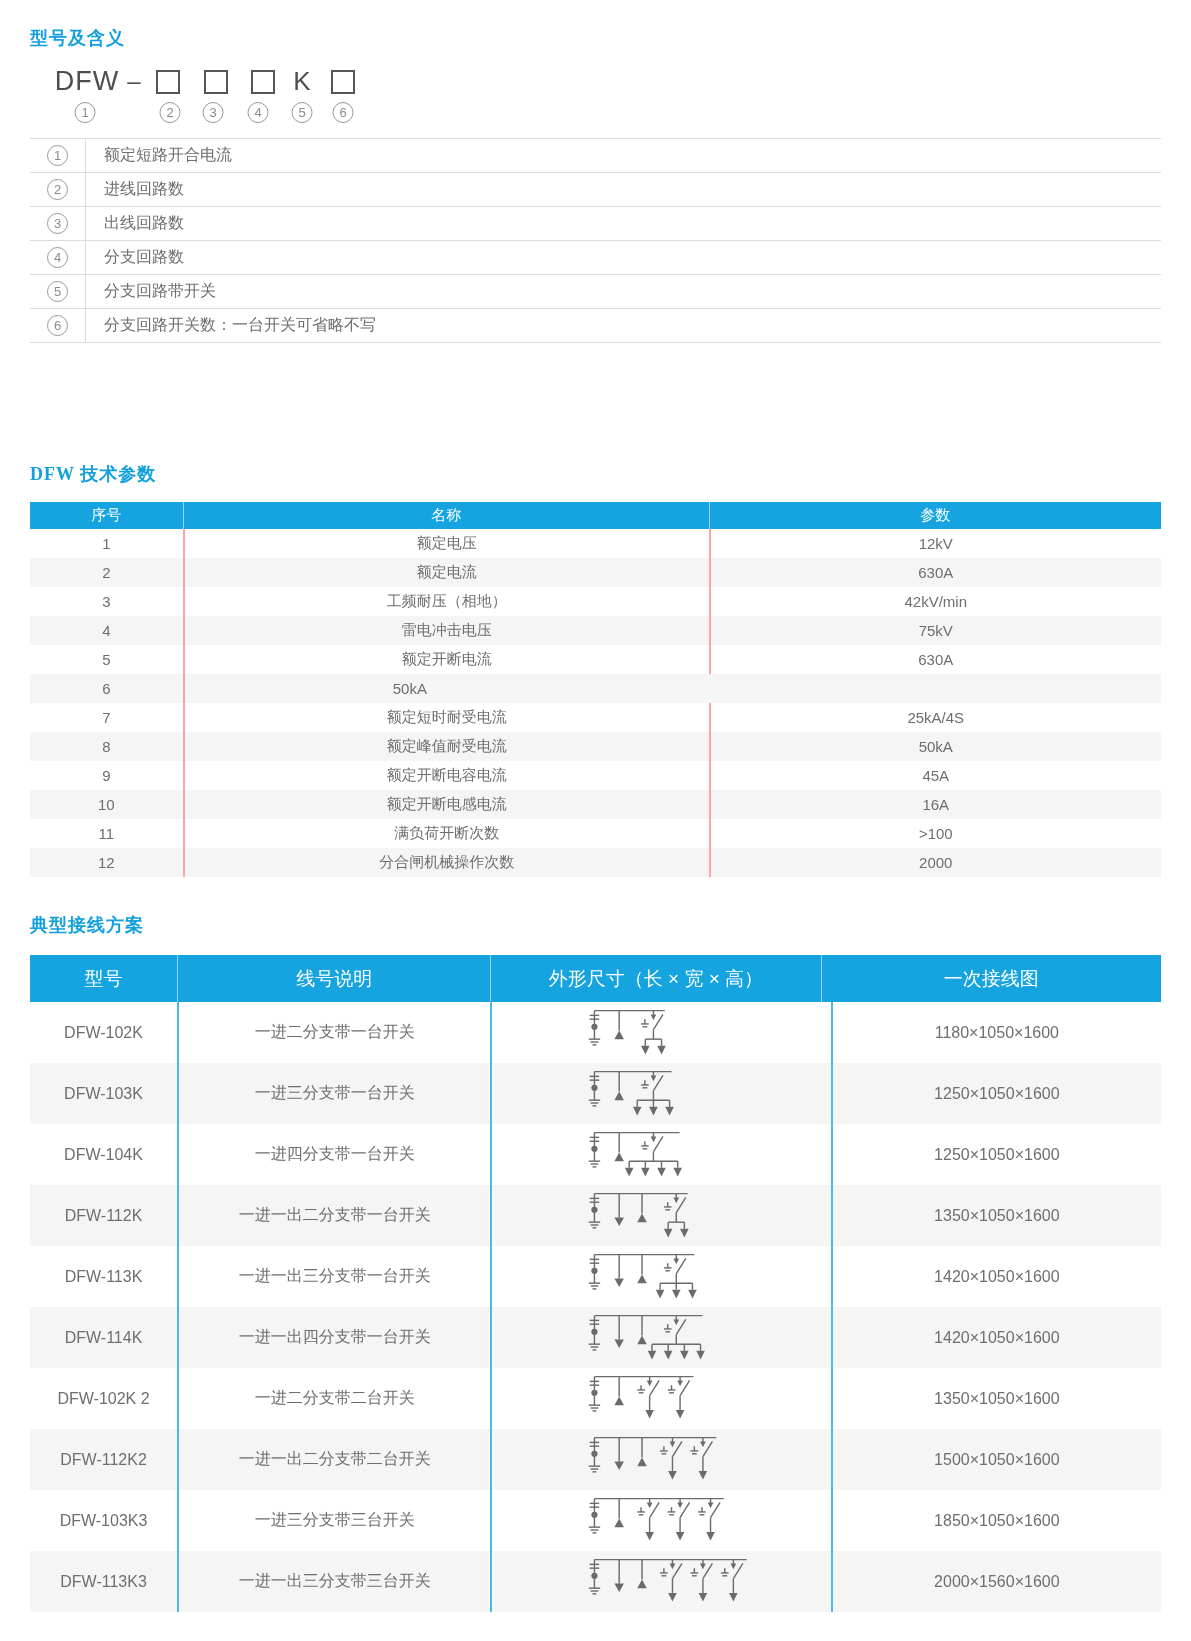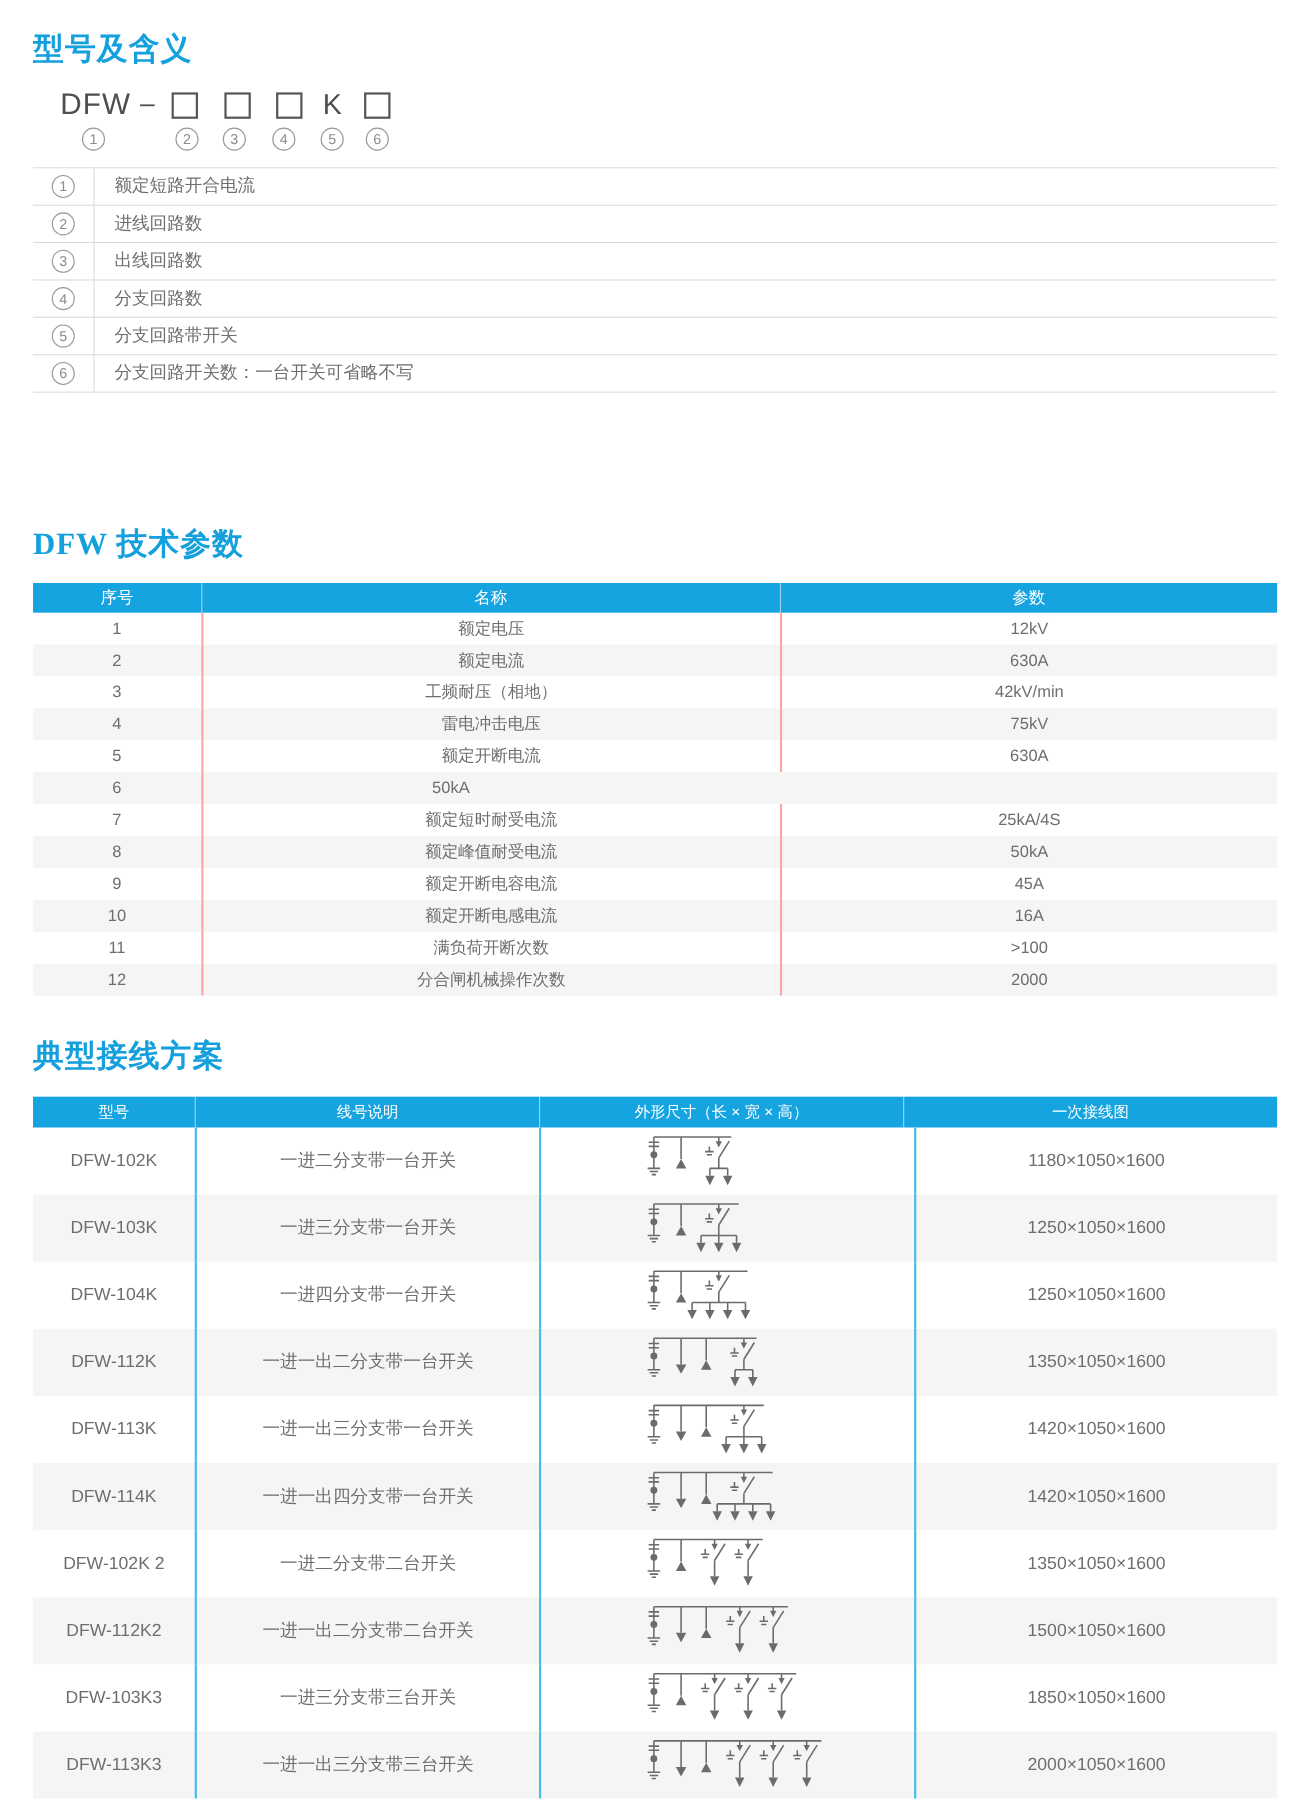--- a/index.html
+++ b/index.html
@@ -2,21 +2,21 @@
 <html><head>
 <meta charset="utf-8">
 <style>
   html,body{margin:0;padding:0;background:#ffffff;}
   .page{
     position:relative;width:1191px;height:1641px;box-sizing:border-box;
     padding:26px 30px 0 30px;background:#ffffff;overflow:hidden;
     font-family:"Liberation Sans","DejaVu Sans",sans-serif;
   }
   .sec-title{
-    margin:0;font-size:28px;font-weight:bold;color:#14a0dc;letter-spacing:1px;
+    margin:0;font-size:18px;font-weight:bold;color:#14a0dc;letter-spacing:1px;
   }
   
   .model-line{position:relative;height:34px;margin-top:16px;}
   .model-line .item{position:absolute;top:0;transform:translateX(-50%);}
   .m-prefix{font-size:27px;font-weight:500;color:#4d4e50;letter-spacing:1px;line-height:30px;}
   .m-dash{font-size:24px;color:#4d4e50;line-height:30px;}
   .m-k{font-size:26px;font-weight:500;color:#4d4e50;line-height:30px;}
   .m-box{width:20px;height:20px;border:2px solid #55565a;display:inline-block;margin-top:4px;background:#fff;}
   .marker-row{position:relative;height:24px;margin-top:2px;}
   .marker-row .item{position:absolute;top:0;transform:translateX(-50%);}
@@ -39,21 +39,21 @@
   
   .t2{margin-top:16px;}
   .t2 .hrow{height:27px;font-size:15px;}
   .t2 .brow{height:29px;font-size:15px;}
   .t2 .w1{width:13.5%;}
   .t2 .w2{width:46.5%;}
   .t2 .w3{width:40%;text-align:center;}
   .t2 .brow .bcell + .bcell{border-left:2px solid #fca5a5;}
   
   .t3{margin-top:18px;}
-  .t3 .hrow{height:28px;font-size:14px;}
+  .t3 .hrow{height:47px;font-size:19px;}
   .t3 .brow{height:61px;font-size:16px;}
   .t3 .v1{width:13%;}
   .t3 .v2{width:27.7%;}
   .t3 .v3{width:30.1%;}
   .t3 .v4{width:29.2%;}
   .t3 .brow .bcell + .bcell{border-left:2px solid #45bcea;}
   .sec2-title{margin-top:119px;font-family:Liberation Serif, serif;}
   .sec3-title{margin-top:36px;}
   .diag{display:block;}
 </style>
@@ -556,17 +556,17 @@
             <polygon points="180,18 177,12 183,12" fill="#6a6b6e"></polygon>
             <line x1="180" y1="28" x2="190" y2="12" stroke="#6a6b6e" stroke-width="1.5"></line>
             <line x1="171" y1="17" x2="171" y2="22" stroke="#6a6b6e" stroke-width="1.5"></line>
             <line x1="167" y1="22" x2="175" y2="22" stroke="#6a6b6e" stroke-width="1.5"></line>
             <line x1="168.5" y1="25" x2="173.5" y2="25" stroke="#6a6b6e" stroke-width="1.5"></line>
             <line x1="180" y1="28" x2="180" y2="43" stroke="#6a6b6e" stroke-width="1.5"></line>
             <polygon points="180,52 175.5,43 184.5,43" fill="#6a6b6e"></polygon>
             <line x1="34" y1="8" x2="194" y2="8" stroke="#6a6b6e" stroke-width="1.5"></line>
           </svg>
         </div>
-      <div class="bcell v4">2000×1050×1600</div>
+      <div class="bcell v4">2000×1560×1600</div>
     </div>
   </div>
 
 </div>
 
 </body></html>

